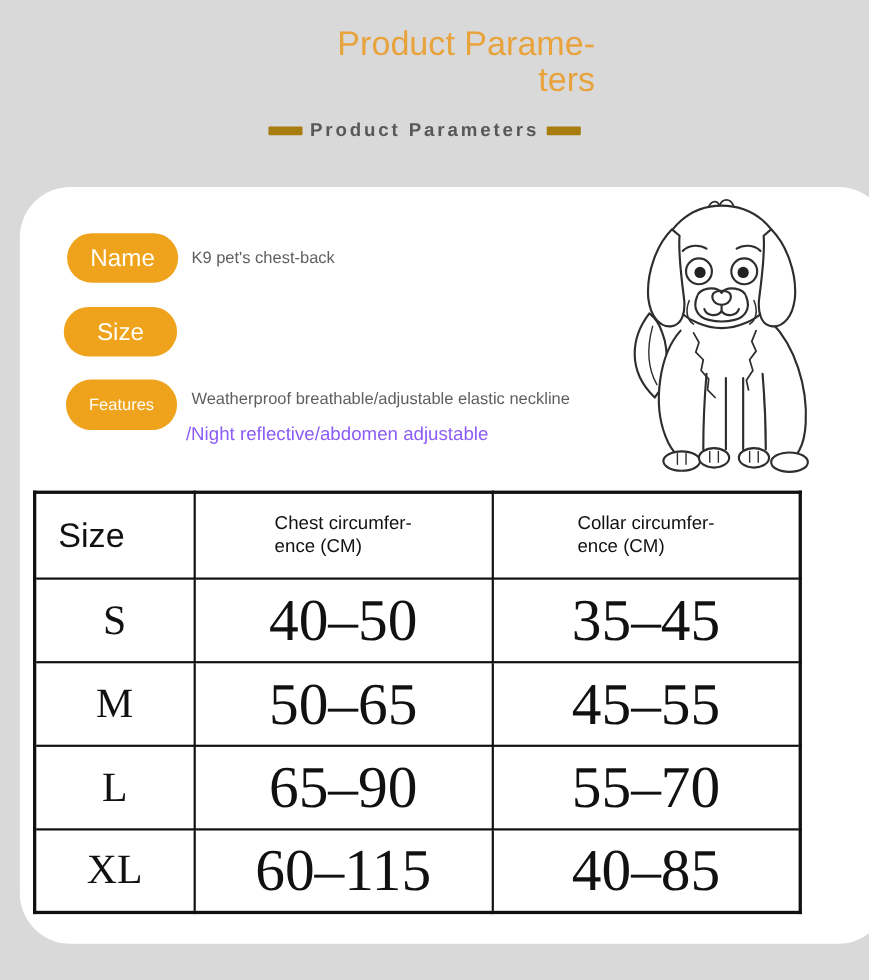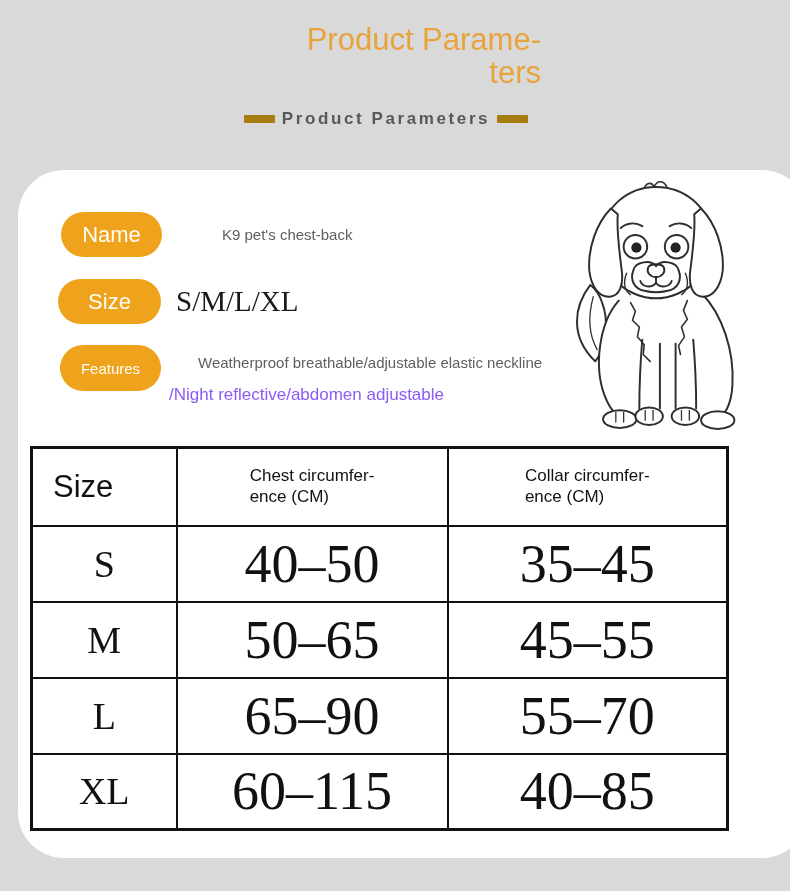--- a/index.html
+++ b/index.html
@@ -68,27 +68,27 @@
   }
   .pill-name     { left: 43px; top: 42px;  width: 101px; height: 45px; font-size: 22px; }
   .pill-size     { left: 40px; top: 109px; width: 103px; height: 45px; font-size: 22px; }
   .pill-features { left: 42px; top: 175px; width: 101px; height: 46px; font-size: 15px; }
   .field-value {
     position: absolute;
     display: flex;
     align-items: center;
     color: #5f5f5f;
   }
-  .value-name  { left: 156px; top: 42px;  height: 45px; font-size: 15px; margin-left: 48px; }
+  .value-name  { left: 156px; top: 42px;  height: 45px; font-size: 15px; }
   .value-size  {
     left: 158px; top: 107px; height: 48px;
     font-family: "Liberation Serif", serif;
     font-size: 29px; color: #1a1a1a;
   }
-  .value-feat1 { left: 156px; top: 176px; height: 32px; font-size: 15px; margin-left: 24px; }
+  .value-feat1 { left: 156px; top: 176px; height: 32px; font-size: 15px; }
   .value-feat2 { left: 151px; top: 209px; height: 32px; font-size: 17px; color: #8b5cf6; }
   .dog-art {
     position: absolute;
     left: 540px;
     top: 4px;
     width: 196px;
     height: 262px;
   }
   
   .size-table {
@@ -151,21 +151,20 @@
   <div class="card">
 
     <div class="pill pill-name">
       <span>Name</span>
     </div>
     <div class="field-value value-name">K9 pet's chest-back</div>
 
     <div class="pill pill-size">
       <span>Size</span>
     </div>
-    <div class="field-value value-size">S/M/L/XL</div>
 
     <div class="pill pill-features">
       <span>Features</span>
     </div>
     <div class="field-value value-feat1">Weatherproof breathable/adjustable elastic neckline</div>
     <div class="field-value value-feat2">/Night reflective/abdomen adjustable</div>
 
     <svg class="dog-art" viewBox="0 0 200 265" aria-hidden="true">
       <g fill="none" stroke="#2e2e2e" stroke-width="2" stroke-linecap="round" stroke-linejoin="round">
 

